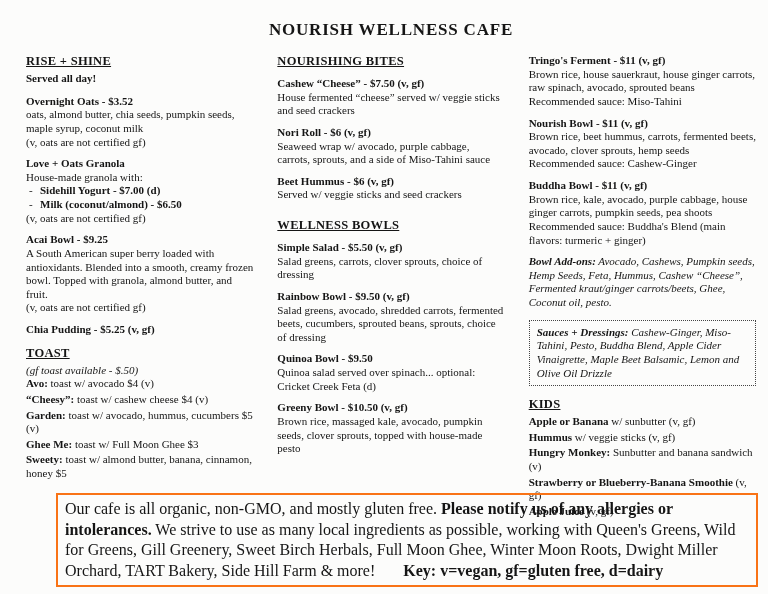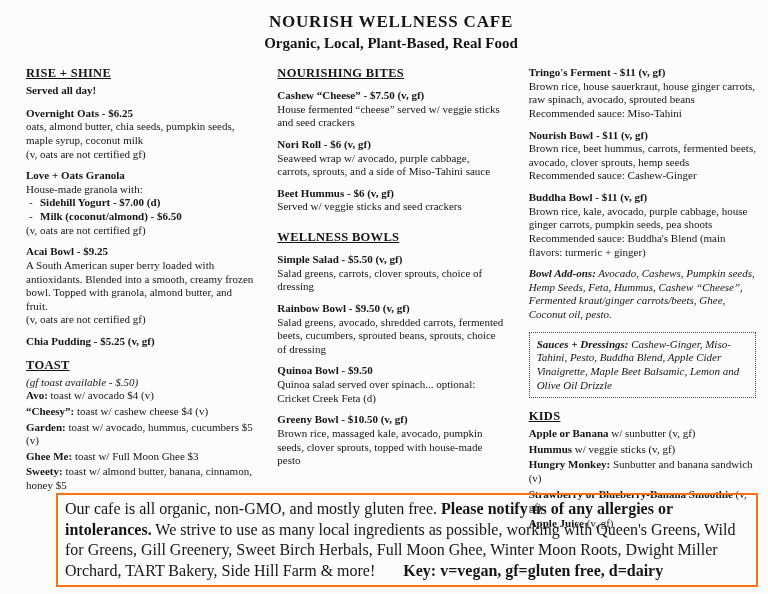--- a/index.html
+++ b/index.html
@@ -1,19 +1,19 @@
 <!DOCTYPE html>
 <html><head>
 <meta charset="utf-8">
 <style>
   html,body{margin:0;padding:0}
   body{width:768px;height:594px;background:#fcfcfb;font-family:"Liberation Serif","DejaVu Serif",serif;color:#151515;position:relative;overflow:hidden}
   .page{position:relative;width:100%;height:100%;padding:12px 12px 8px 26px;box-sizing:border-box}
   .masthead{text-align:center;margin-bottom:14px}
-  .title{font-size:17px;font-weight:700;letter-spacing:.8px;margin:0}
+  .title{font-size:17px;font-weight:700;letter-spacing:.8px;margin:8px}
   .subtitle{font-size:15px;font-weight:700;margin:3px 0 0}
   .cols{display:flex;align-items:flex-start;gap:24px}
   .col{flex:1;min-width:0}
   section{margin-bottom:9px}
   .h{font-size:12.5px;font-weight:700;text-decoration:underline;margin:0 0 3px;letter-spacing:.3px}
   p{margin:0;font-size:11px;line-height:1.24}
   .tag{font-weight:700;margin-bottom:9px}
   .item{margin-bottom:8px}
   .item-tight{margin-bottom:2px}
   .nm{font-weight:700}
@@ -30,32 +30,31 @@
   .footerbox .key{font-weight:700;margin-left:28px}
   .watermark{position:absolute;right:4px;bottom:74px;font-family:"Liberation Sans",sans-serif;font-size:21px;color:#c6c6c6;letter-spacing:.5px}
 </style>
 </head>
 <body>
 
 <div class="page">
 
   <div class="masthead">
     <h1 class="title">NOURISH WELLNESS CAFE</h1>
-    <h2 class="subtitle">Organic, Local, Plant-Based, Real Food</h2>
   </div>
 
   <div class="cols">
 
     <div class="col">
       <section>
         <h3 class="h">RISE + SHINE</h3>
         <p class="tag">Served all day!</p>
 
         <div class="item">
-          <p class="nm">Overnight Oats - $6.25</p>
+          <p class="nm">Overnight Oats - $3.52</p>
           <p class="ds">oats, almond butter, chia seeds, pumpkin seeds, maple syrup, coconut milk</p>
           <p class="nt">(v, oats are not certified gf)</p>
         </div>
 
         <div class="item">
           <p class="nm">Love + Oats Granola</p>
           <p class="ds">House-made granola with:</p>
           <ul class="opts">
             <li>Sidehill Yogurt - $7.00 (d)</li>
             <li>Milk (coconut/almond) - $6.50</li>

